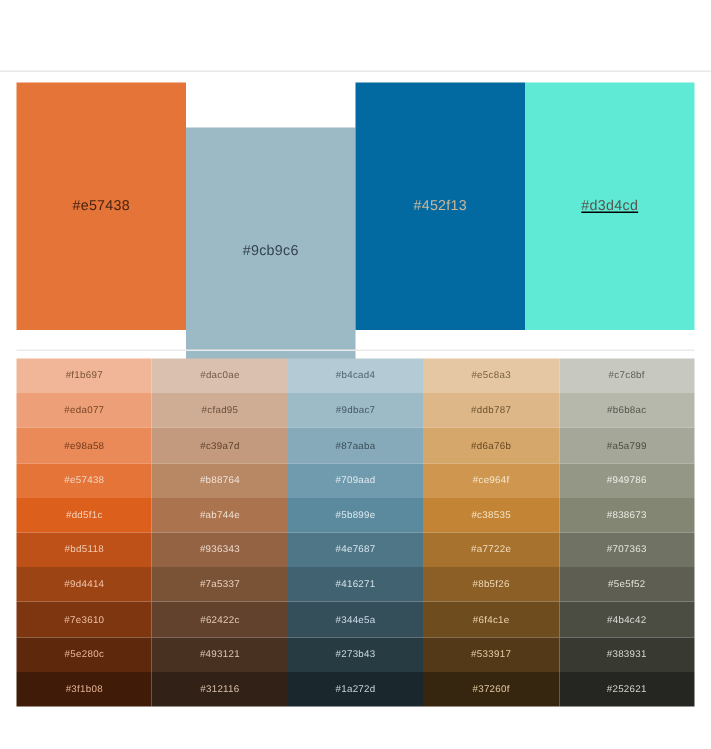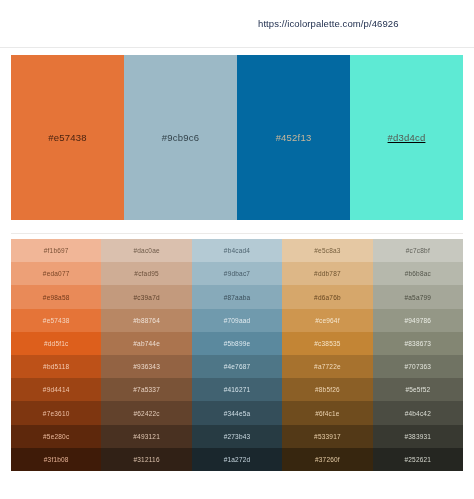--- a/index.html
+++ b/index.html
@@ -113,28 +113,27 @@
     letter-spacing: 0.2px;
     white-space: nowrap;
   }
 </style>
 </head>
 <body>
 
 <div class="page">
 
   <div class="header">
-    <div class="header-url">https://icolorpalette.com/p/46926</div>
   </div>
 
   <div class="main-strip">
     <div class="main-swatch" style="background: rgb(229, 116, 56);">
       <span class="main-swatch-label" style="color: rgb(74, 35, 16);">#e57438</span>
     </div>
-    <div class="main-swatch" style="background: rgb(156, 185, 198);">
+    <div class="main-swatch" style="background: rgb(156, 185, 198); margin-top: 30px;">
       <span class="main-swatch-label" style="color: rgb(51, 67, 75);">#9cb9c6</span>
     </div>
     <div class="main-swatch" style="background: #0369a1;">
       <span class="main-swatch-label" style="color: rgb(201, 183, 154);">#452f13</span>
     </div>
     <div class="main-swatch" style="background: #5eead4; text-decoration: underline;">
       <span class="main-swatch-label" style="color: rgb(85, 86, 79);">#d3d4cd</span>
     </div>
   </div>
 

